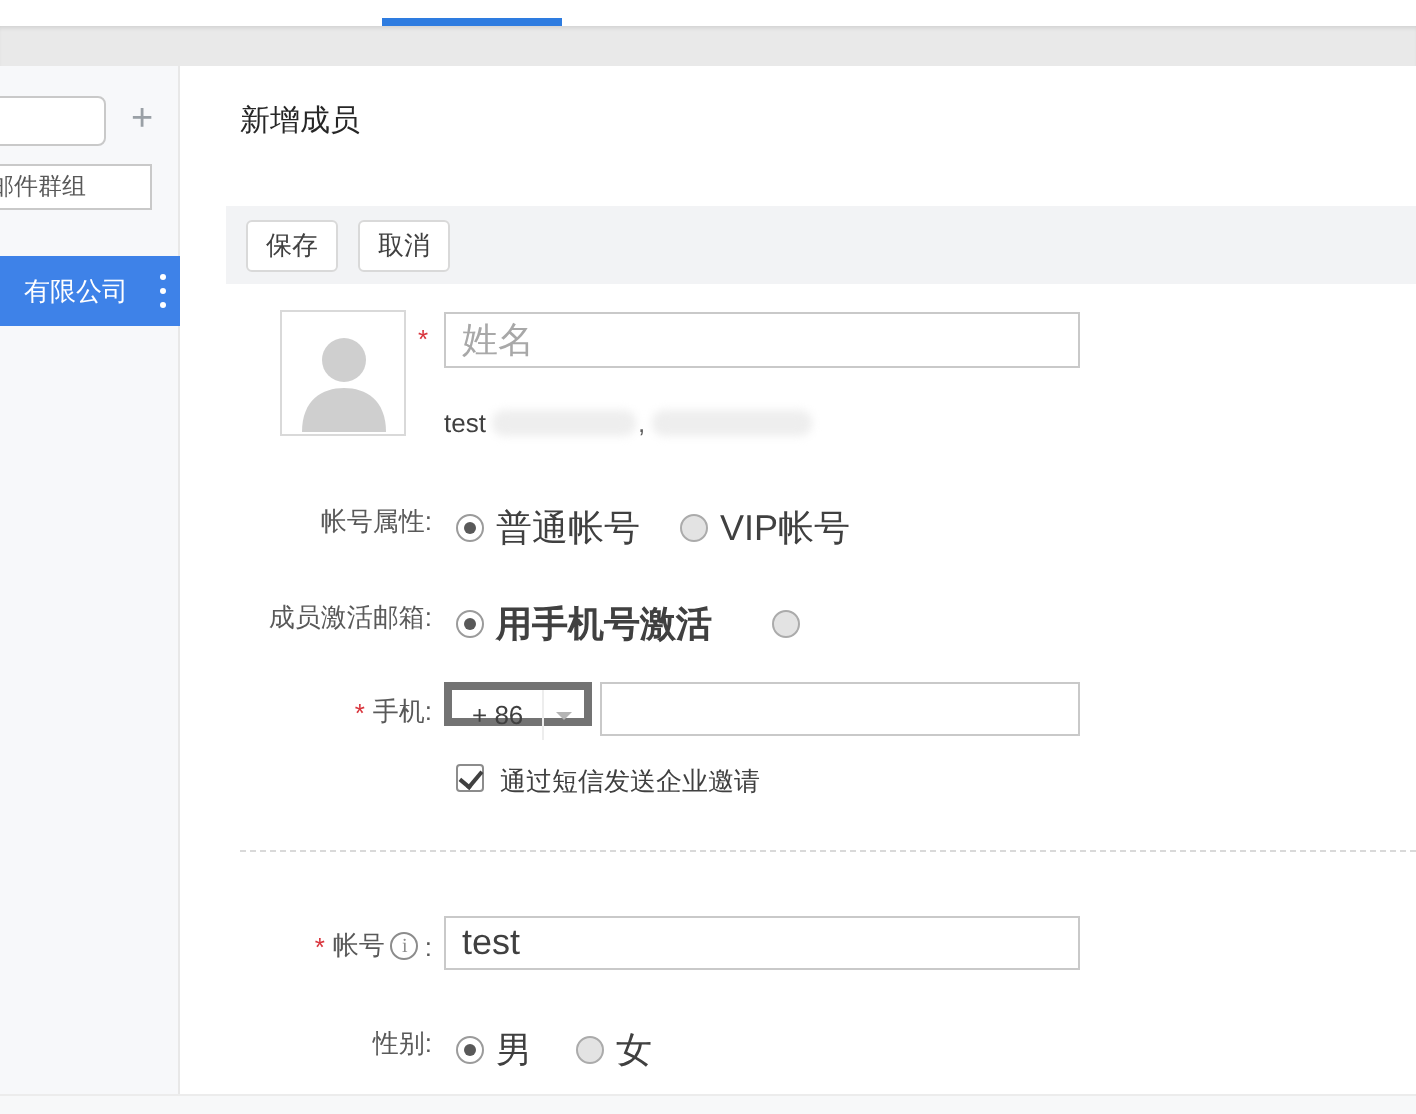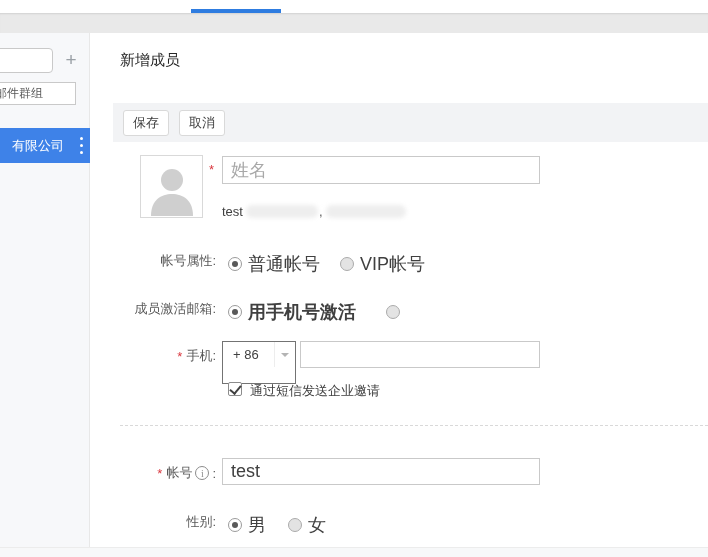--- a/index.html
+++ b/index.html
@@ -62,21 +62,21 @@
   .form-label .req { margin-right:4px; }
   .row-content { position:absolute; left:228px; display:flex; align-items:center; }
 
   .radio { width:14px; height:14px; border-radius:50%; border:1px solid #9b9b9b; background:#fff;
            display:inline-flex; align-items:center; justify-content:center; cursor:pointer; flex:none; }
   .radio.selected::after { content:""; width:6px; height:6px; border-radius:50%; background:#595959; }
   .radio.unselected { background:#e3e3e3; border-color:#ababab; }
   .opt { display:flex; align-items:center; }
   .opt .olabel { margin-left:6px; font-size:18px; color:#404040; cursor:default; }
 
-  .cc-select { position:absolute; left:222px; top:341px; width:74px; height:43px; border:1px solid #737373;
+  .cc-select { position:absolute; left:222px; top:341px; width:74px; height:22px; border:4px solid #737373;
                background:#fff; cursor:pointer; }
   .cc-select .cc-val { position:absolute; left:10px; top:0; line-height:25px; font-size:13px; color:#404040; }
   .cc-caret { position:absolute; right:0; top:0; width:21px; height:25px; border-left:1px solid #ededed; }
   .cc-caret::after { content:""; position:absolute; left:6px; top:11px; border-left:4px solid transparent;
                      border-right:4px solid transparent; border-top:4px solid #b4b4b4; }
   .phone-input { position:absolute; left:300px; top:341px; width:240px; height:27px; }
 
   .checkbox { position:absolute; left:228px; top:382px; width:14px; height:14px; border:1px solid #8c8c8c;
               border-radius:2px; background:#fff; cursor:pointer; }
   .checkbox.checked::after { content:""; position:absolute; left:3px; top:0px; width:5px; height:9px;

